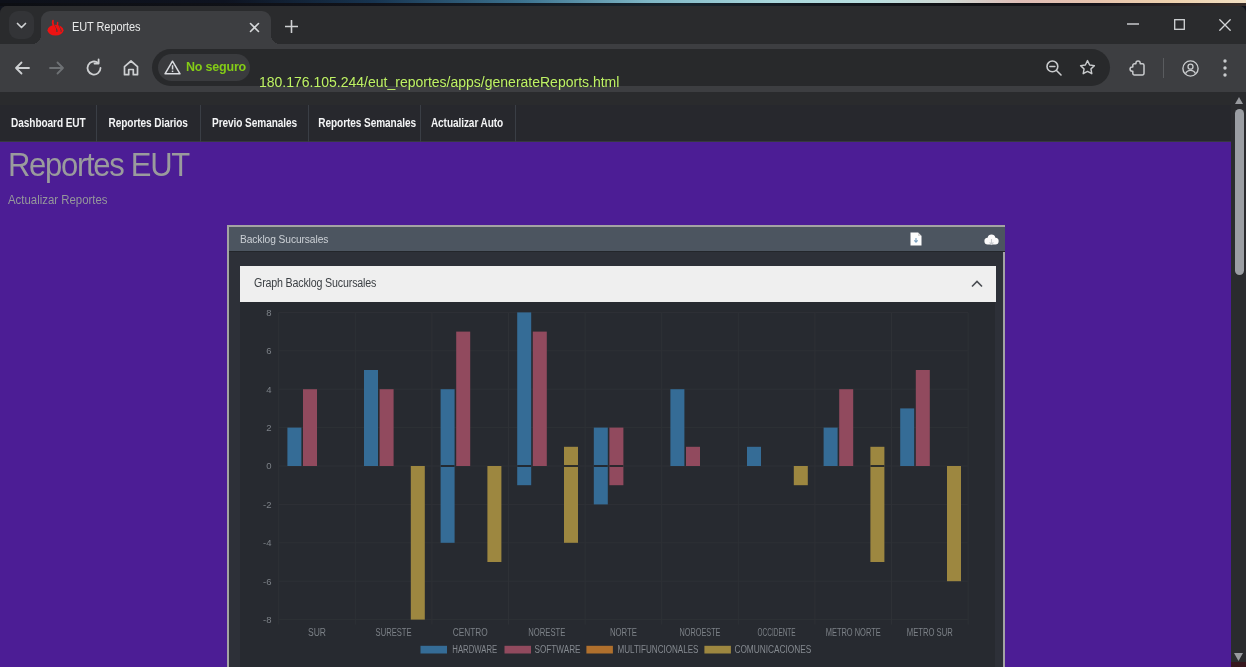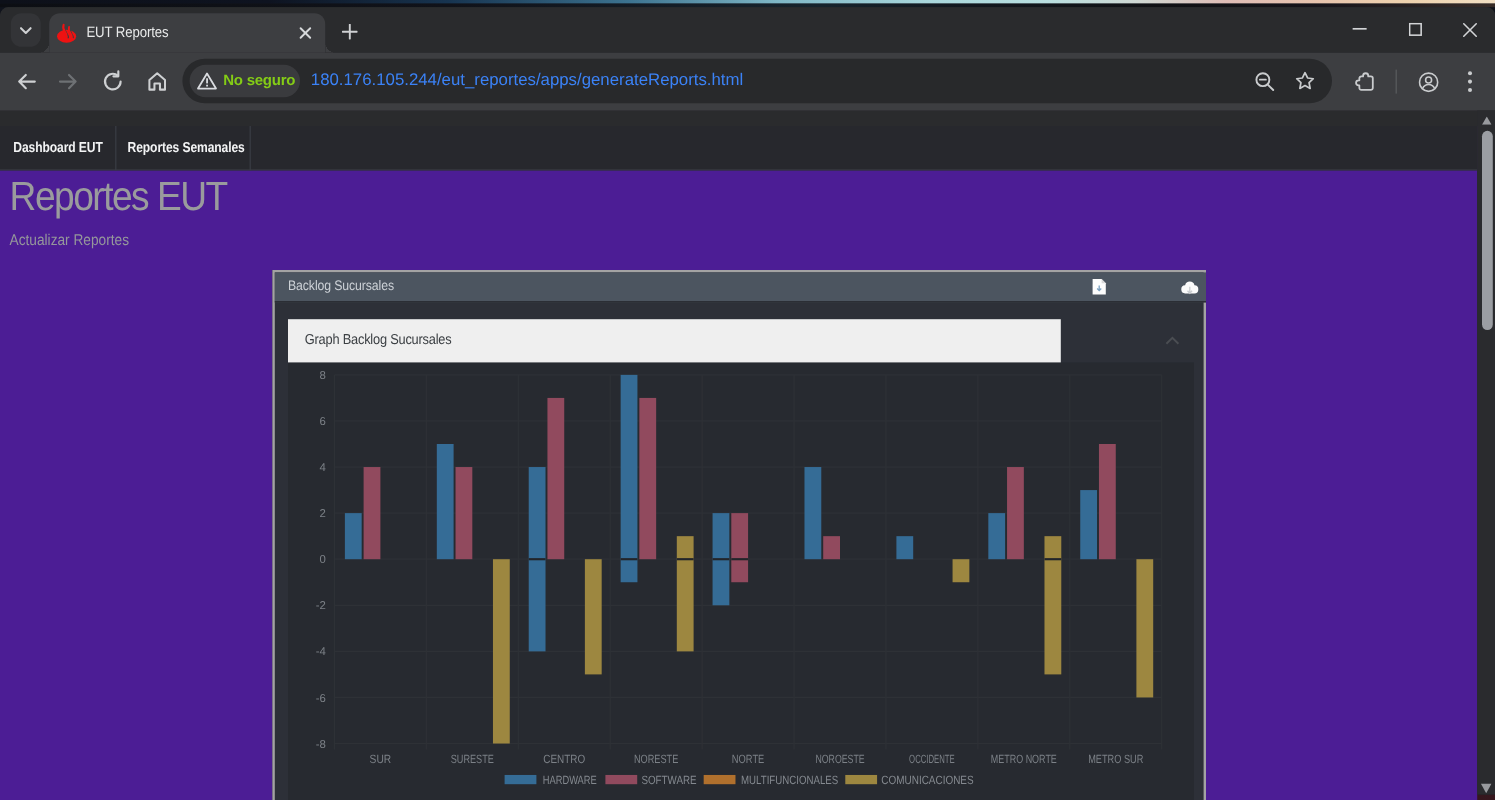--- a/index.html
+++ b/index.html
@@ -19,34 +19,34 @@
   #searchTabs{left:9px;top:5px;width:25px;height:28px;border-radius:9px;background:#333437;}
   #tab{left:41px;top:5px;width:230px;height:33px;background:#3d3e41;border-radius:9px 9px 0 0;}
   #tab .curve{position:absolute;bottom:0;width:9px;height:9px;background:#3d3e41;}
   #tab .curve.l{left:-9px;-webkit-mask:radial-gradient(circle 9px at 0 0,transparent 9px,#000 9px);mask:radial-gradient(circle 9px at 0 0,transparent 9px,#000 9px);}
   #tab .curve.r{right:-9px;-webkit-mask:radial-gradient(circle 9px at 9px 0,transparent 9px,#000 9px);mask:radial-gradient(circle 9px at 9px 0,transparent 9px,#000 9px);}
   #tabTitle{position:absolute;left:31px;top:9px;font-size:12.5px;color:#e9eaea;letter-spacing:-0.1px;transform:scaleX(0.88);transform-origin:0 0;white-space:nowrap;}
   #toolbar{left:0;top:38px;width:1246px;height:48px;background:#3d3e41;}
   #pill{left:152px;top:5px;width:958px;height:37px;border-radius:19px;background:#28292b;}
   #chip{left:6px;top:5px;width:92px;height:27px;border-radius:14px;background:#3a3b3e;}
   #chipText{position:absolute;left:28px;top:6px;font-size:12.5px;font-weight:bold;color:#84cc16;letter-spacing:-0.2px;white-space:nowrap;}
-  #url{position:absolute;left:107px;top:9px;font-size:14px;color:#3b82f6;letter-spacing:0px;white-space:nowrap;}
+  #url{position:absolute;left:107px;top:25px;font-size:14px;color:#bef264;letter-spacing:0px;white-space:nowrap;}
   
   #page{left:0;top:99px;width:1231px;height:570px;background:#4c1d95;overflow:hidden;}
   #navbar{position:absolute;left:0;top:0;width:1231px;height:37px;background:#27282d;border-bottom:1px solid #36393f;display:flex;}
   #navbar .item{height:37px;line-height:37px;text-align:center;color:#f3f4f5;font-size:12px;font-weight:bold;letter-spacing:-0.1px;border-right:1px solid #3a3e45;}
   #navbar .item span{display:inline-block;transform:scaleX(0.84);white-space:nowrap;}
   #h1{position:absolute;left:8px;top:40px;font-size:34px;color:#9a9b9d;letter-spacing:-1.4px;font-weight:normal;transform:scaleX(0.911);transform-origin:0 0;white-space:nowrap;}
   #sub{position:absolute;left:8px;top:87px;font-size:13px;color:#95979b;transform:scaleX(0.877);transform-origin:0 0;white-space:nowrap;}
   
   #panel{position:absolute;left:227px;top:120px;width:778px;height:450px;background:#2d3038;border:2px solid #a3a3a3;}
   #panelHead{position:absolute;left:0;top:0;width:776px;height:25px;background:#4c5560;border-bottom:1px solid #23262b;}
   #panelHead .t{position:absolute;left:11px;top:6px;font-size:11.5px;letter-spacing:-0.1px;color:#ccd1d6;transform:scaleX(0.89);transform-origin:0 0;white-space:nowrap;}
   #chartBox{position:absolute;left:11px;top:75px;width:755px;height:367px;background:#272a30;}
-  #whiteBar{position:absolute;left:11px;top:39px;width:644px;height:36px;background:#efefef;}
+  #whiteBar{position:absolute;left:11px;top:39px;width:756px;height:36px;background:#efefef;}
   #whiteBar .t{position:absolute;left:14px;top:10px;font-size:12px;letter-spacing:-0.2px;color:#3c4044;transform:scaleX(0.89);transform-origin:0 0;white-space:nowrap;}
   
   #scroll{left:1231px;top:86px;width:15px;height:570px;background:#2a2b2e;}
   #thumb{position:absolute;left:4px;top:17px;width:8.5px;height:166px;border-radius:4.5px;background:#9b9ea3;}
   svg{display:block;}
 </style>
 </head>
 <body>
 <div id="screen">
   <div id="wallTop" class="abs"></div>
@@ -141,21 +141,24 @@
 
       <svg class="abs" style="left:1223px;top:15px" width="4" height="18" viewBox="0 0 4 18">
           <circle cx="2" cy="2" r="1.7" fill="#c9cbcd"></circle>
           <circle cx="2" cy="9" r="1.7" fill="#c9cbcd"></circle>
           <circle cx="2" cy="16" r="1.7" fill="#c9cbcd"></circle>
         </svg>
     </div>
     <div id="page" class="abs">
       <div id="navbar">
         <div class="item" style="width:97px"><span>Dashboard EUT</span></div>
+        <div class="item" style="width:104px"><span>Reportes Diarios</span></div>
+        <div class="item" style="width:107.5px"><span>Previo Semanales</span></div>
         <div class="item" style="width:112px"><span>Reportes Semanales</span></div>
+        <div class="item" style="width:95px"><span>Actualizar Auto</span></div>
       </div>
       <div id="h1">Reportes EUT</div>
       <div id="sub">Actualizar Reportes</div>
       <div id="panel">
         <div id="chartBox"></div>
         <div id="panelHead">
           <span class="t">Backlog Sucursales</span>
 
           <svg class="abs" style="left:681px;top:5px" width="12" height="14" viewBox="0 0 12 14">
               <path d="M0.5 0.5 H8 L11.5 4 V13.5 H0.5 Z" fill="#fdfdfd"></path>

